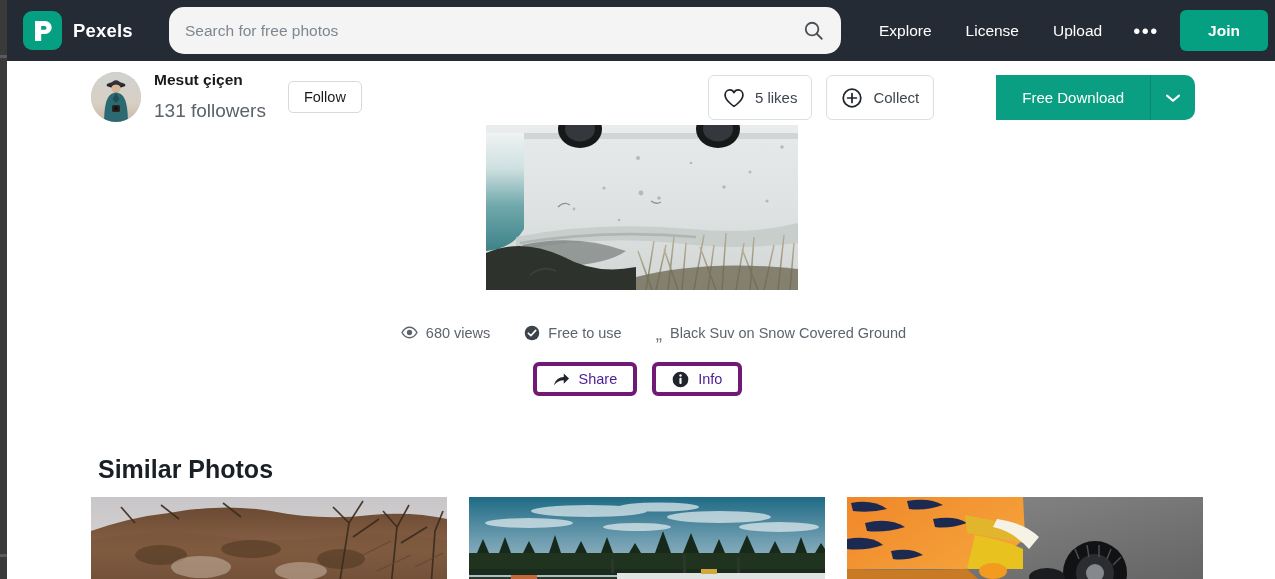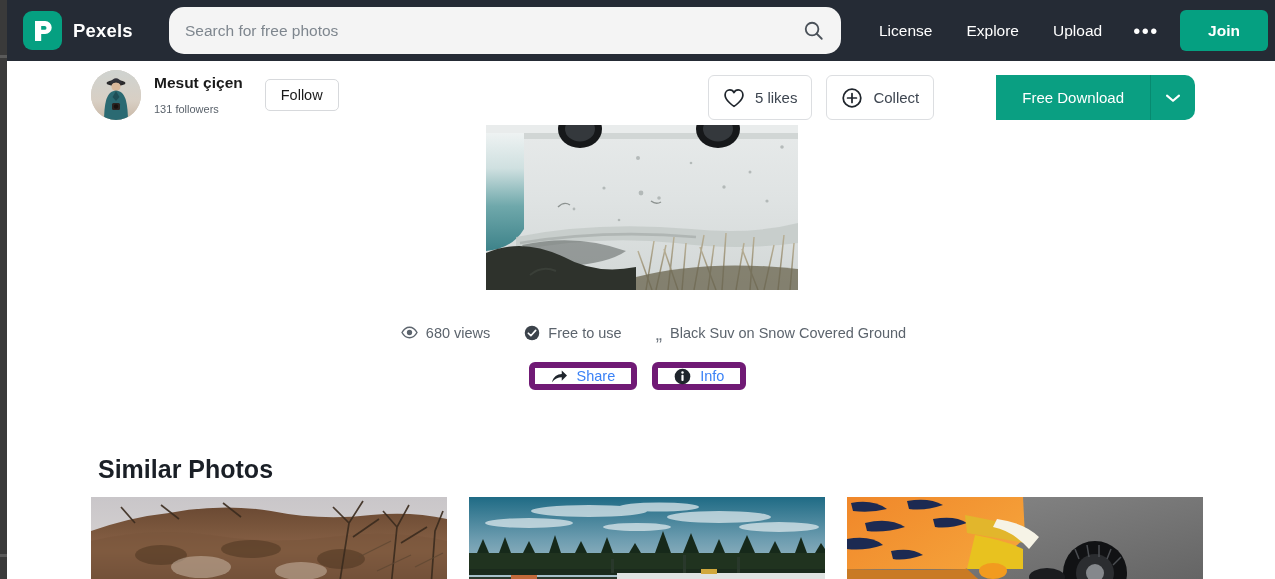--- a/index.html
+++ b/index.html
@@ -96,21 +96,21 @@
     overflow: hidden; flex: none;
     background: #cfc4b8;
     position: relative;
   }
   .avatar svg { display: block; }
   .author-meta { line-height: 1.25; }
   .author-name {
     font-size: 15.5px; font-weight: bold; color: #1a1a1a;
   }
   .author-followers {
-    font-size: 11px; color: #5a626b; margin-top: 10px;
+    font-size: 19px; color: #5a626b; margin-top: 10px;
   }
   .follow-btn {
     margin-left: 9px;
     background: #fff; border: 1px solid #d7d9dc; border-radius: 5px;
     height: 32px; padding: 2px 15px;
     font-family: "Liberation Sans", sans-serif;
     font-size: 14.5px; color: #1a1a1a; cursor: pointer;
   }
 
   .actions {
@@ -162,25 +162,25 @@
     font-size: 19px; color: #6c747d; line-height: 1;
     transform: translateY(1px);
   }
 
   
   .sharerow {
     position: absolute; left: 0; top: 362px; width: 1275px;
     display: flex; justify-content: center; gap: 15px;
   }
   .sm-btn {
-    background: #fff; border: 6px solid #701a75; border-radius: 6px;
-    height: 28px; padding: 0 16px;
+    background: #fff; border: 4px solid #701a75; border-radius: 6px;
+    height: 34px; padding: 0 16px;
     display: flex; align-items: center; gap: 9px;
     font-family: "Liberation Sans", sans-serif;
-    font-size: 14.5px; color: #3b82f6; cursor: pointer;
+    font-size: 14.5px; color: #4c1d95; cursor: pointer;
   }
 
   
   .similar-title {
     position: absolute; left: 98px; top: 455px;
     font-size: 25px; font-weight: bold; color: #1a1f26;
   }
   .grid {
     position: absolute; left: 91px; top: 497px;
     width: 1103px; height: 90px;
@@ -218,22 +218,22 @@
       <input class="s-text" type="text" placeholder="Search for free photos" style="">
       <div class="search-icon-btn">
         <svg width="23" height="23" viewBox="0 0 24 24" fill="none" stroke="#4a5159" stroke-width="1.9" stroke-linecap="round">
           <circle cx="10.5" cy="10.5" r="6.6"></circle>
           <line x1="15.4" y1="15.4" x2="20.6" y2="20.6"></line>
         </svg>
       </div>
     </div>
 
     <div class="nav">
+      <a href="#">Explore</a>
       <a href="#">License</a>
-      <a href="#">Explore</a>
       <a href="#">Upload</a>
       <span class="dots">•••</span>
     </div>
 
     <button class="join-btn">Join</button>
   </div>
 
   <div class="authorbar">
 
     <div class="author">

